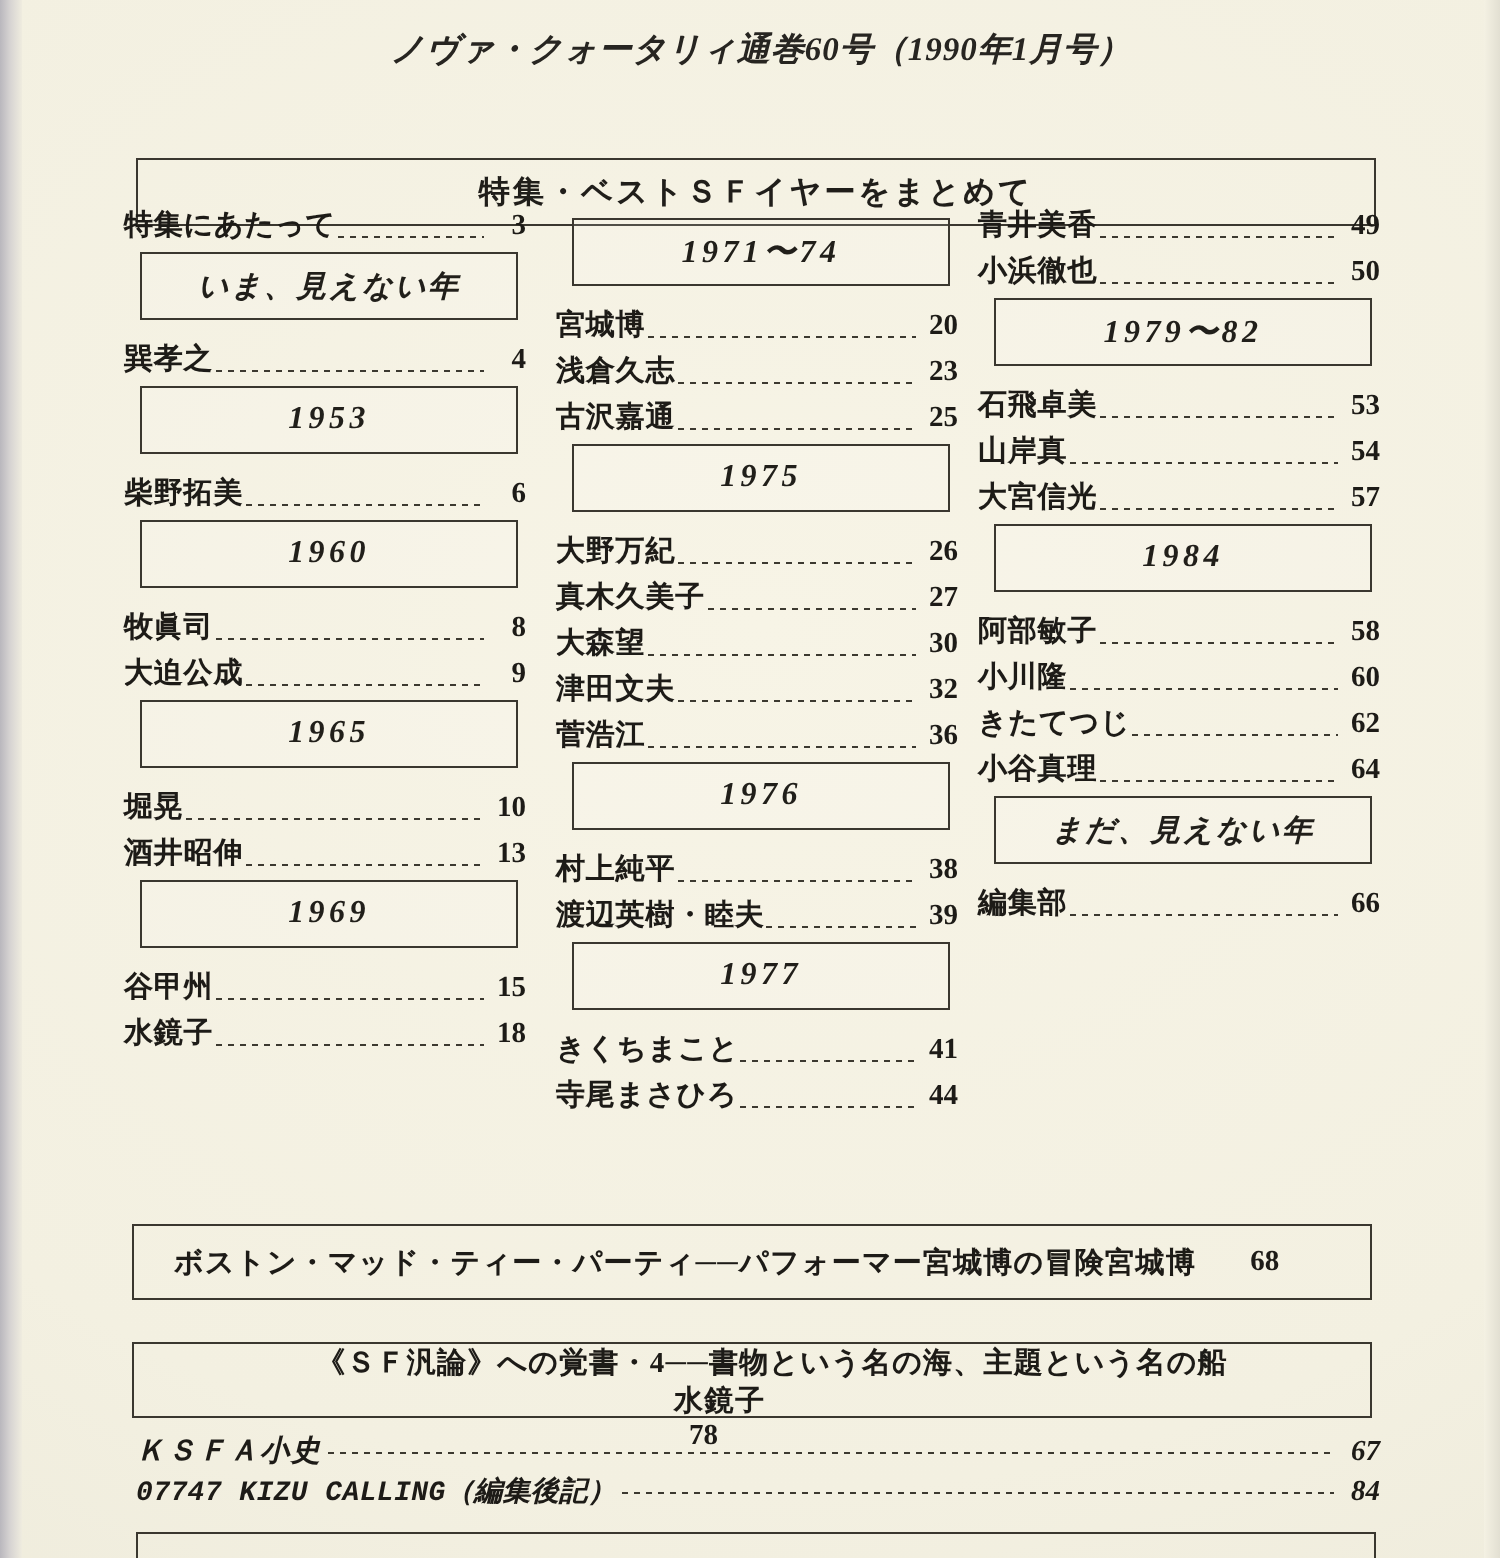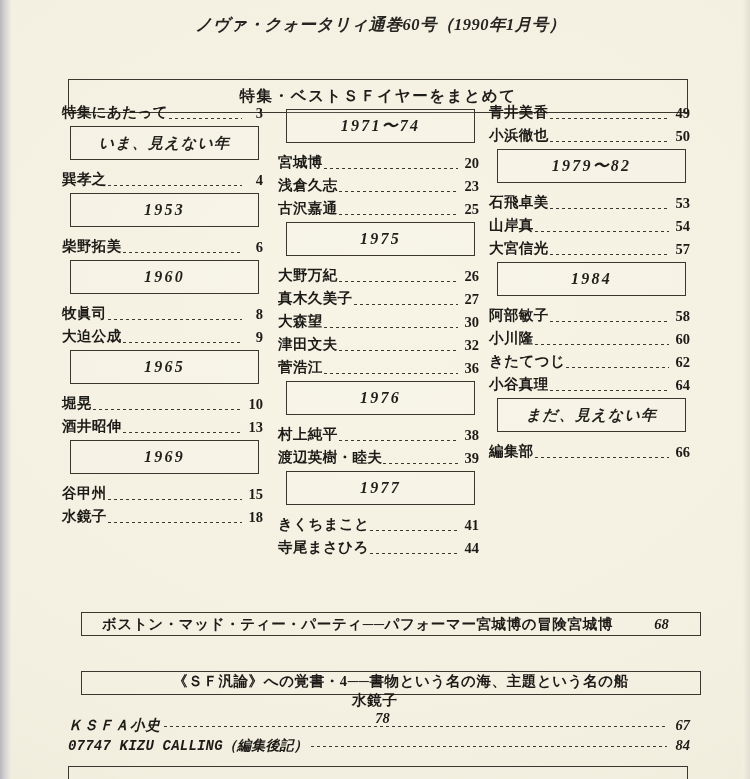--- a/index.html
+++ b/index.html
@@ -151,23 +151,23 @@
   }
   .yearbox.jp {
     letter-spacing: 1.2px;
     font-size: 15px;
   }
   .spacer-6 { height: 6px; }
 
   
   .article-box {
     position: absolute;
-    left: 70px;
+    left: 55px;
     width: 620px;
-    height: 24px;
+    height: 38px;
     border: 1.4px solid #3a372f;
     box-sizing: border-box;
     display: flex;
     align-items: center;
     font-size: 14.5px;
     font-weight: 600;
     color: #1d1b17;
     white-space: nowrap;
   }
   .article-box .title {
@@ -175,23 +175,22 @@
     padding-left: 20px;
     letter-spacing: 0.6px;
   }
   .article-box .author {
     width: 78px;
     text-align: left;
     letter-spacing: 0.8px;
   }
   .article-box .pg {
     width: 46px;
-    text-align: center;
+    text-align: left;
     padding-right: 17px;
-    font-style: italic;
   }
 
   
   .footer-rows {
     position: absolute;
     left: 57px;
     width: 622px;
     top: 716px;
     font-style: italic;
   }

